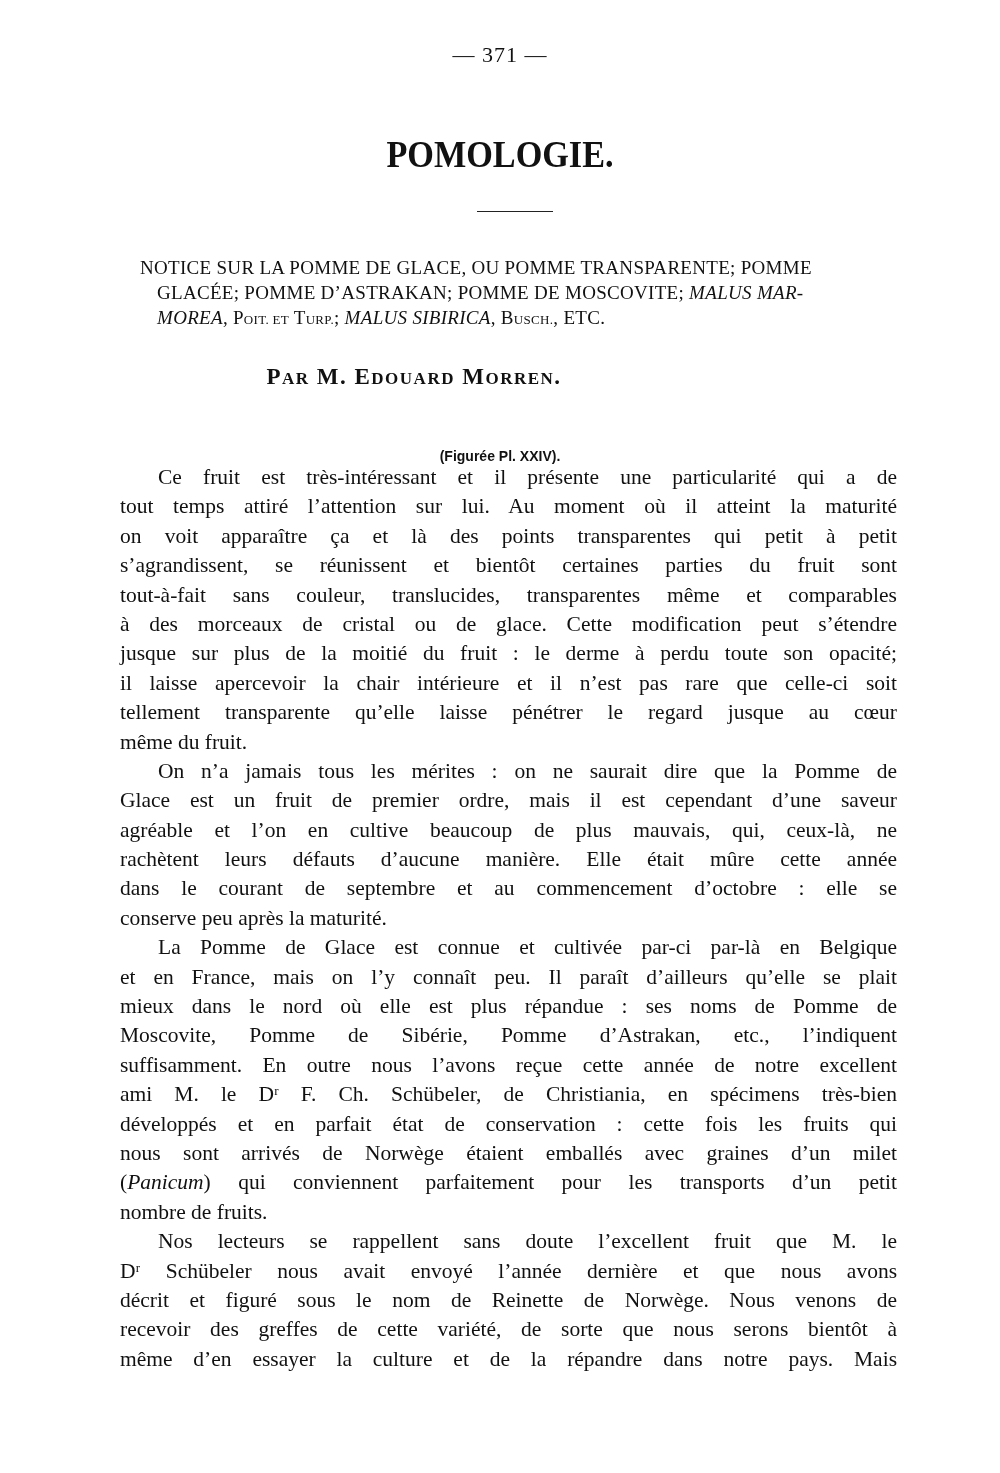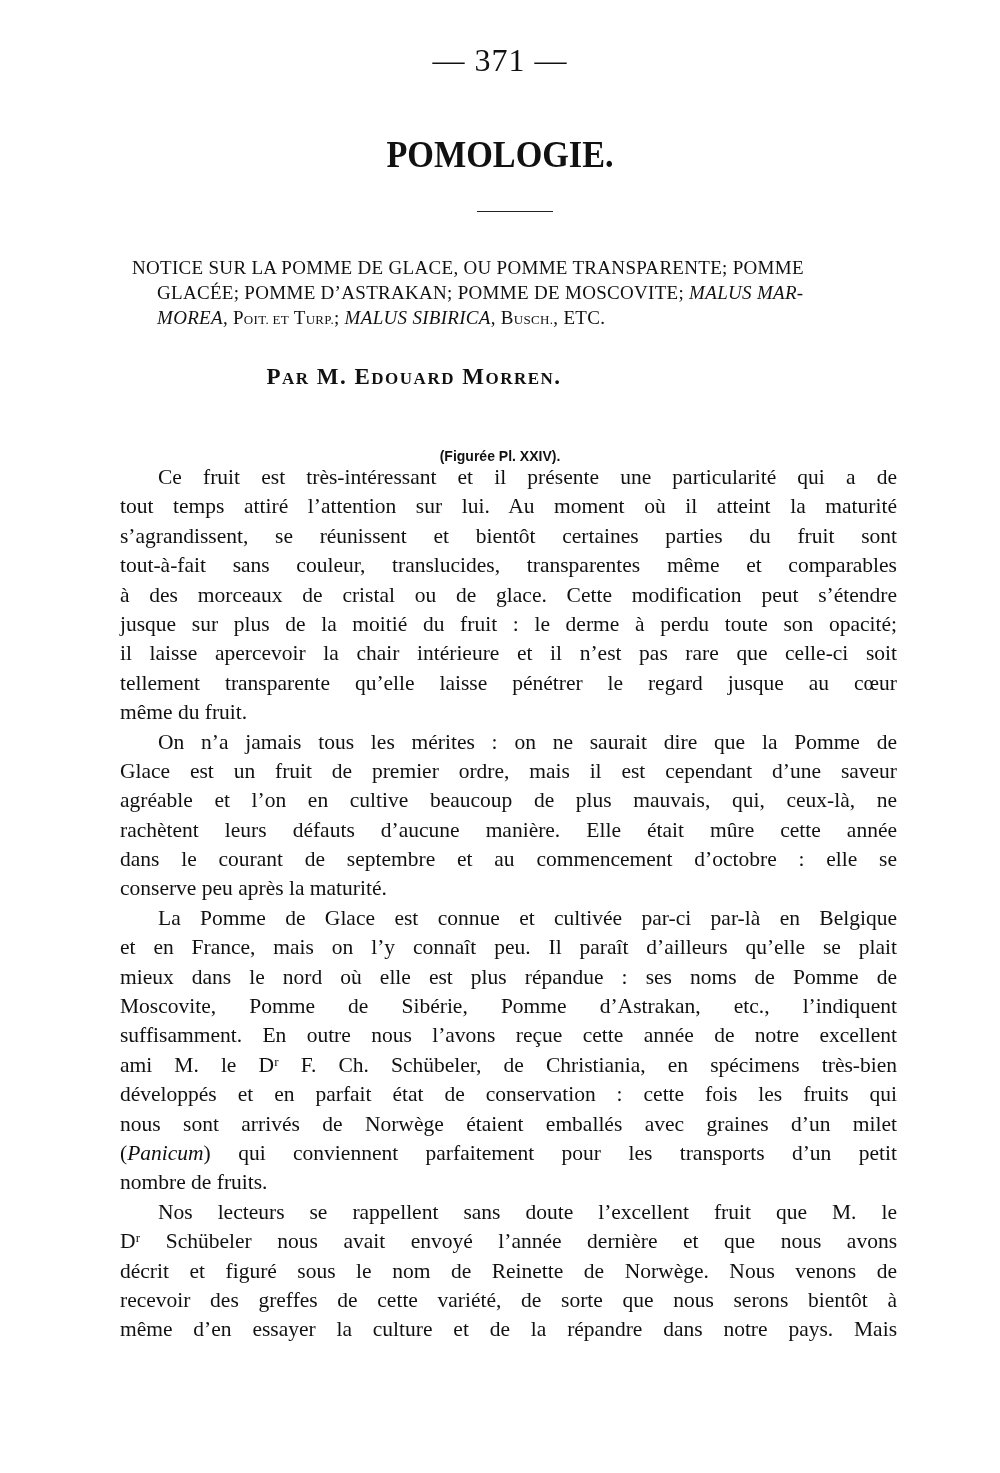--- a/index.html
+++ b/index.html
@@ -2,36 +2,36 @@
 <html><head>
 <meta charset="utf-8">
 <style>
   html, body { margin: 0; padding: 0; background: #ffffff; }
   body {
     width: 1000px; height: 1473px; position: relative; overflow: hidden;
     font-family: "Liberation Serif", "DejaVu Serif", serif; color: #111;
   }
   .page-number {
     position: absolute; top: 42px; left: 0; width: 1000px; text-align: center;
-    font-size: 32px; letter-spacing: 1px;
+    font-size: 22px; letter-spacing: 1px;
   }
   .section-title {
     position: absolute; top: 132px; left: 0; width: 1000px; text-align: center;
     font-size: 38px; font-weight: bold; transform: scaleX(0.9); letter-spacing: 0px;
   }
   .title-rule {
     position: absolute; top: 211px; left: 477px; width: 76px; height: 0;
     border-top: 1.5px solid #222;
   }
   .notice {
     position: absolute; top: 255px; left: 128px; width: 770px;
     font-size: 19px; line-height: 25px; letter-spacing: 0.3px;
   }
   .notice .l { white-space: nowrap; display: block; }
-  .notice .l1 { margin-left: 4px; }
+  .notice .l1 { margin-left: 12px; }
   .notice .l2, .notice .l3 { margin-left: 29px; }
   .notice i { font-style: italic; }
   .notice .sc { font-size: 13px; }
   .byline {
     position: absolute; top: 364px; left: 0; width: 828px; text-align: center;
     font-size: 23px; font-weight: bold; letter-spacing: 1.5px;
   }
   .byline .sc { font-size: 17px; }
   .figure-note {
     position: absolute; top: 448px; left: 0; width: 1000px; text-align: center;
@@ -64,20 +64,21 @@
     </div>
 
   <div class="byline" id="byline"><span>P</span><span class="sc">AR</span><span> M. E</span><span class="sc">DOUARD</span><span> M</span><span class="sc">ORREN</span><span>.</span></div>
 
   <div class="figure-note">(Figurée Pl. XXIV).</div>
 
   <div class="body-text" id="body">
       <div>
         <span class="line indent">Ce fruit est très-intéressant et il présente une particularité qui a de</span>
         <span class="line">tout temps attiré l’attention sur lui. Au moment où il atteint la maturité</span>
+        <span class="line">on voit apparaître ça et là des points transparentes qui petit à petit</span>
         <span class="line">s’agrandissent, se réunissent et bientôt certaines parties du fruit sont</span>
         <span class="line">tout-à-fait sans couleur, translucides, transparentes même et comparables</span>
         <span class="line">à des morceaux de cristal ou de glace. Cette modification peut s’étendre</span>
         <span class="line">jusque sur plus de la moitié du fruit : le derme à perdu toute son opacité;</span>
         <span class="line">il laisse apercevoir la chair intérieure et il n’est pas rare que celle-ci soit</span>
         <span class="line">tellement transparente qu’elle laisse pénétrer le regard jusque au cœur</span>
         <span class="line last">même du fruit.</span>
       </div>
       <div>
         <span class="line indent">On n’a jamais tous les mérites : on ne saurait dire que la Pomme de</span>

